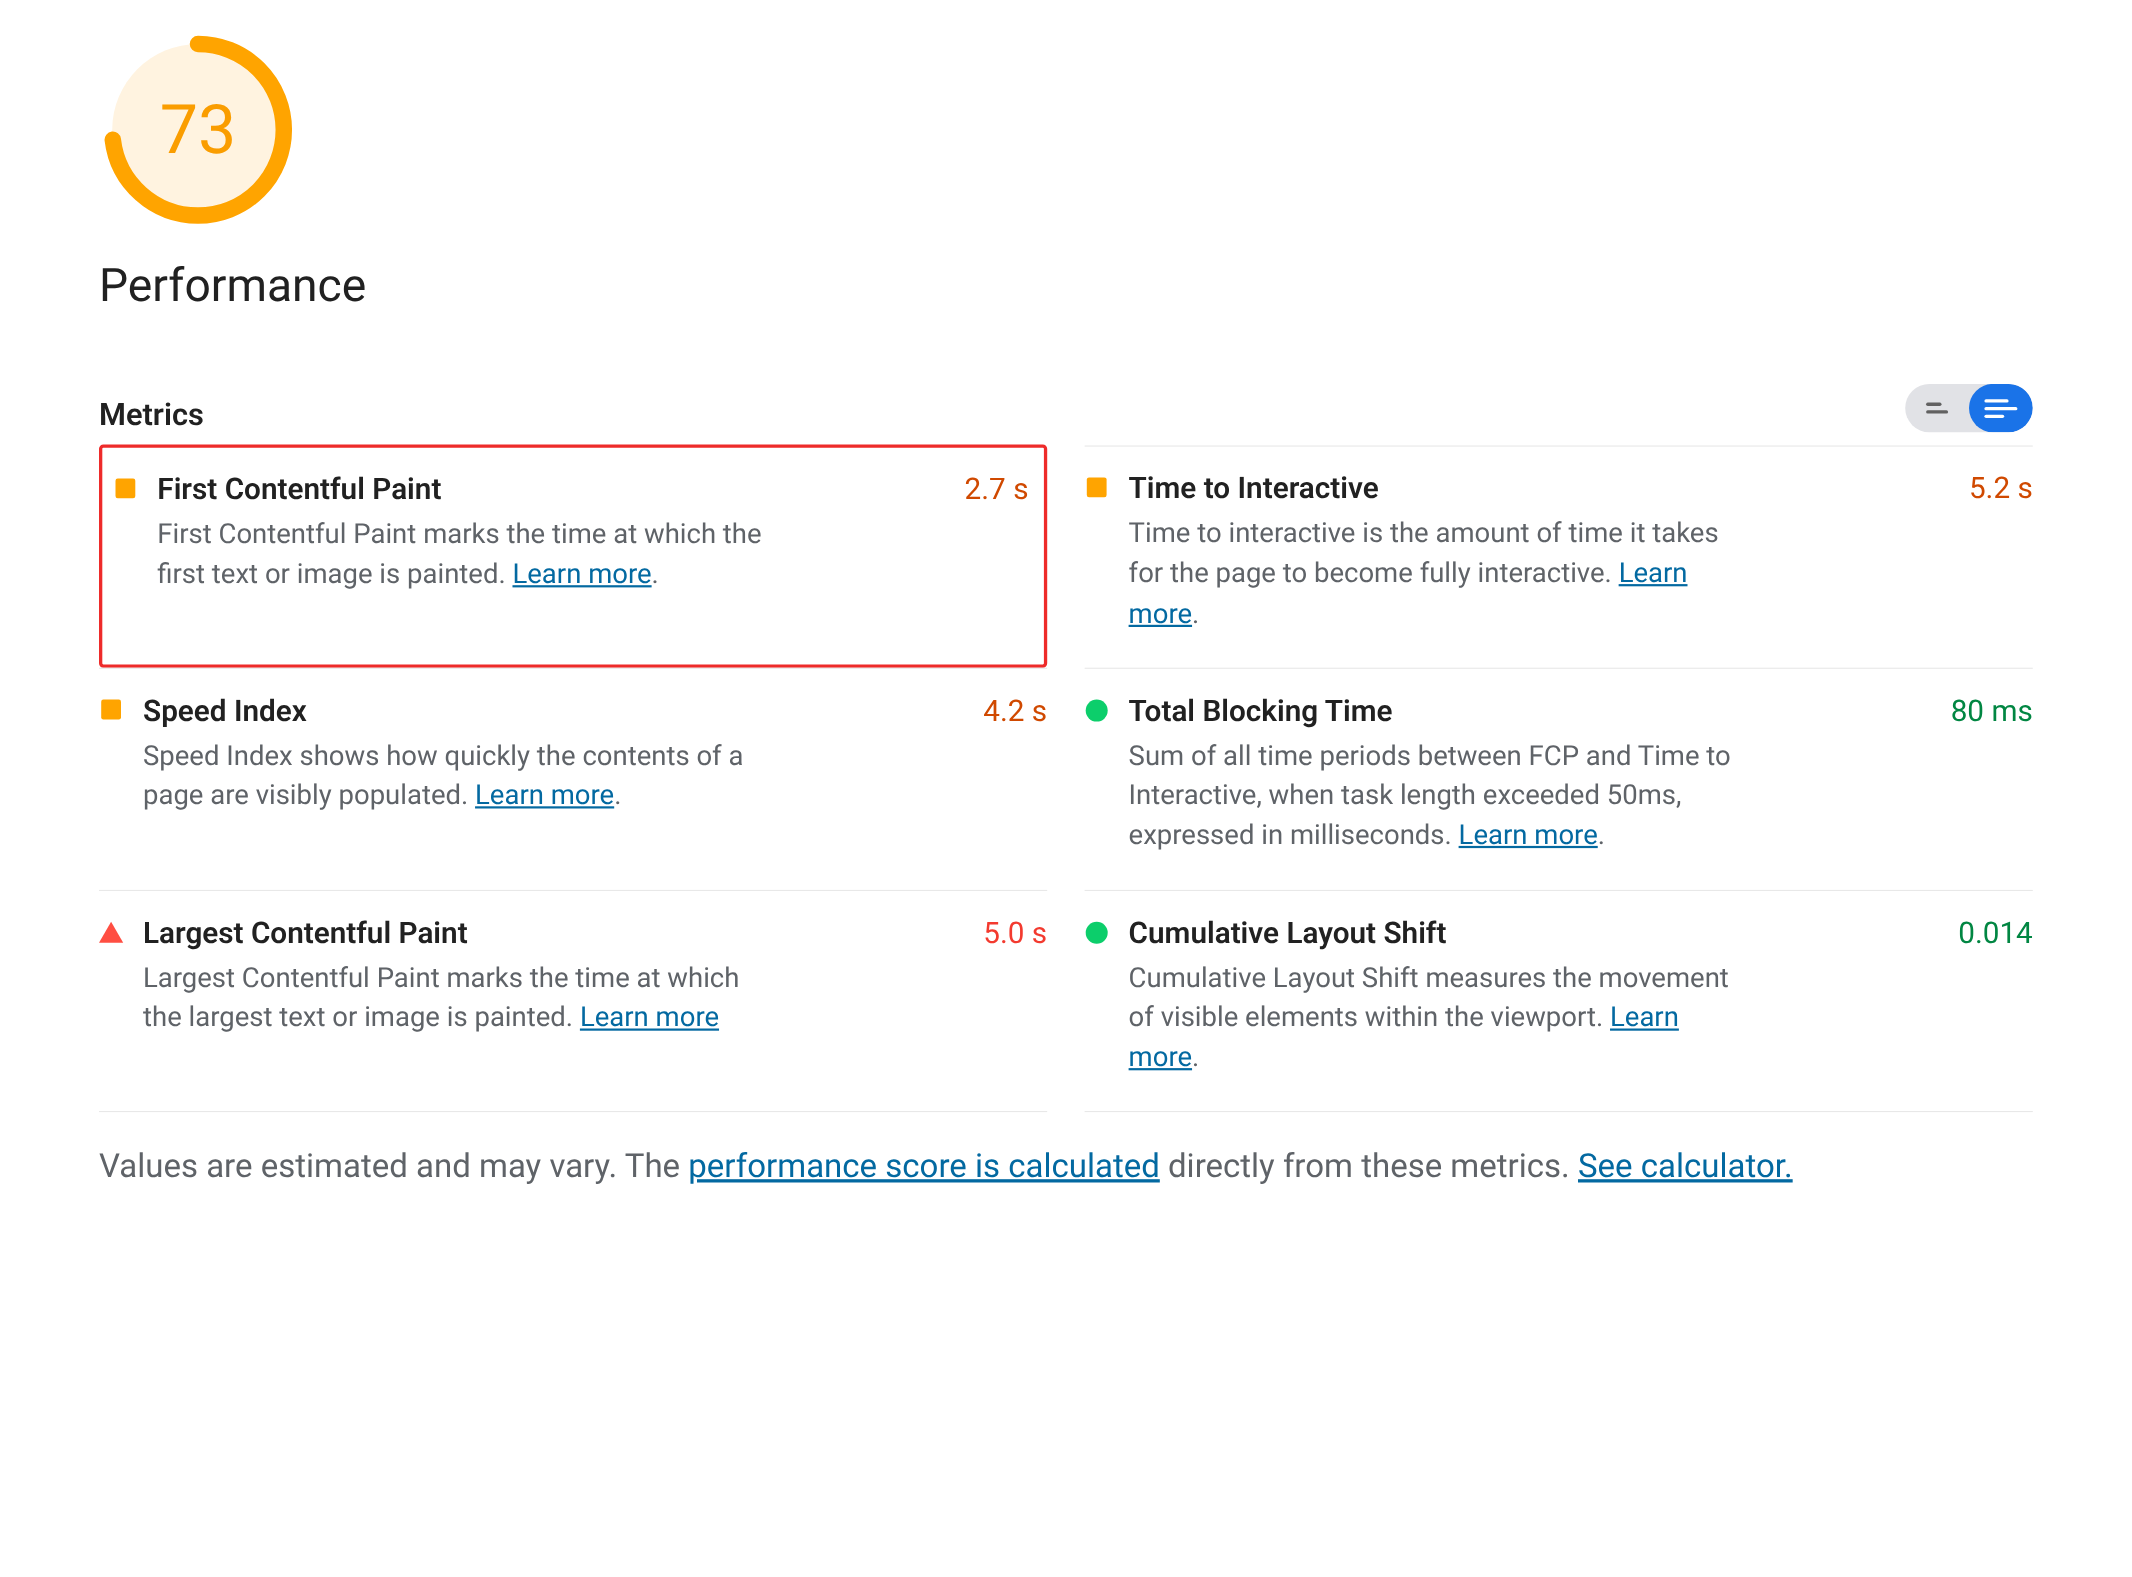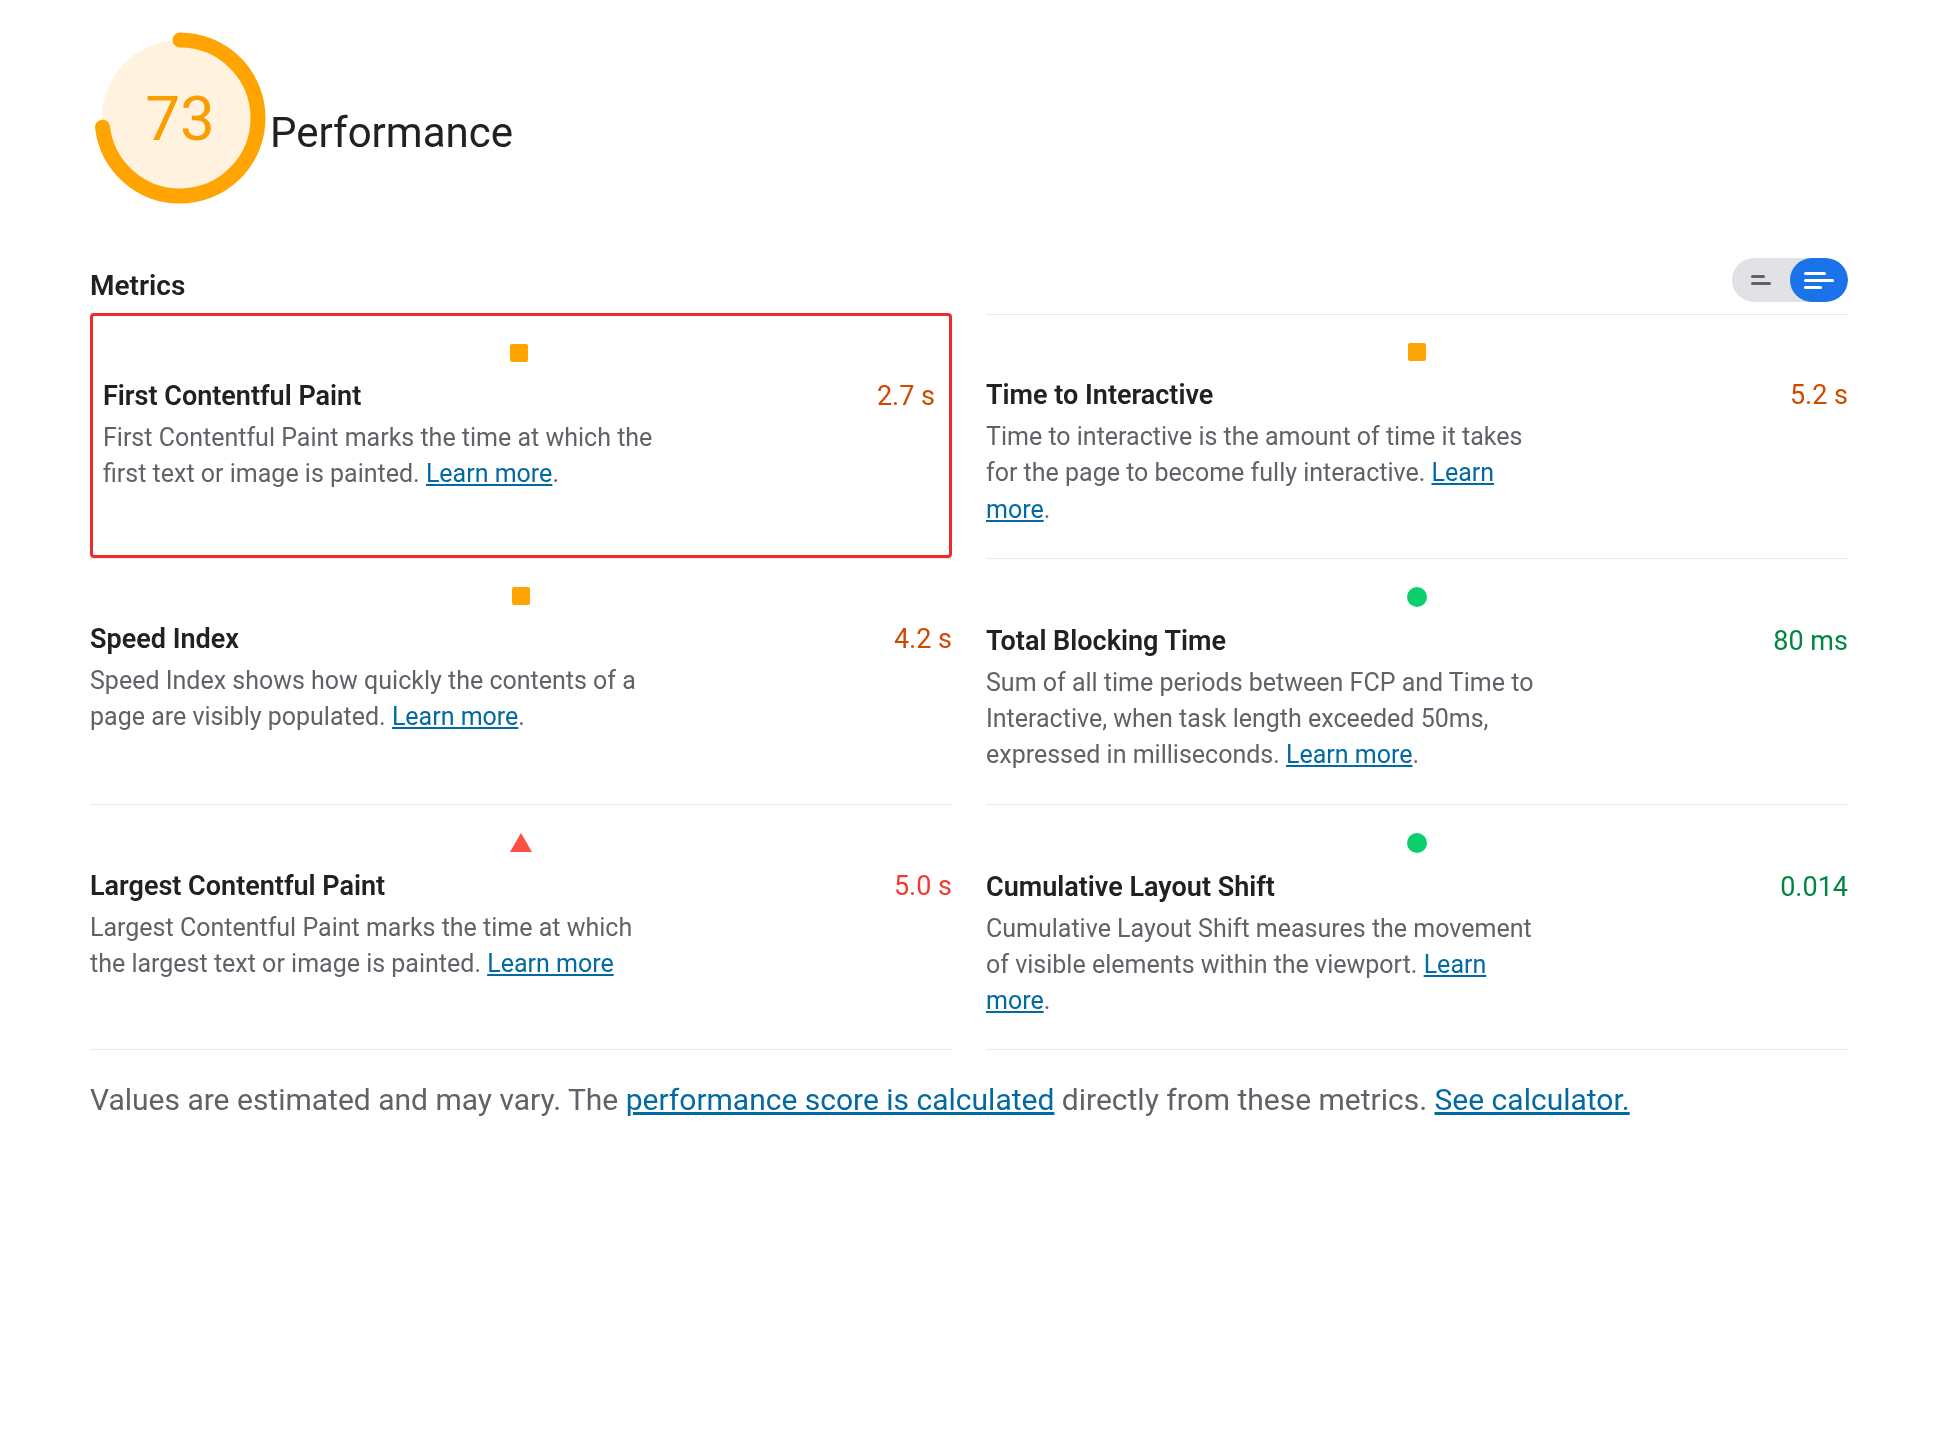--- a/index.html
+++ b/index.html
@@ -5,24 +5,23 @@
   * { box-sizing: border-box; margin: 0; padding: 0; }
   body {
     font-family: -apple-system, BlinkMacSystemFont, "Segoe UI", Roboto, Helvetica, Arial, sans-serif;
     background: #fff;
     color: #212121;
     width: 1938px;
     padding: 20px 90px 40px 90px;
   }
   .gauge-wrap {
     display: flex;
-    flex-direction: row;
-    align-items: center;
+    flex-direction: column;
     margin-top: 8px;
-    margin-bottom: 50px;
+    margin-bottom: 64px;
   }
   .gauge {
     position: relative;
     width: 180px;
     height: 180px;
   }
   .gauge svg { width: 180px; height: 180px; transform: rotate(-90deg); }
   .gauge .score {
     position: absolute;
     inset: 0;
@@ -82,21 +81,20 @@
   .metrics-grid {
     display: grid;
     grid-template-columns: 1fr 1fr;
     column-gap: 34px;
   }
   .metric {
     border-top: 1px solid #e8e8e8;
     padding: 22px 0 30px 0;
     display: flex;
     gap: 18px;
-    flex-direction: column;
   }
   .metric.highlight {
     border: 3px solid #ee2b2a;
     border-radius: 4px;
     padding: 22px 14px 30px 10px;
     margin-top: -1px;
     border-top: 3px solid #ee2b2a;
   }
   .metric .icon {
     flex: 0 0 22px;

